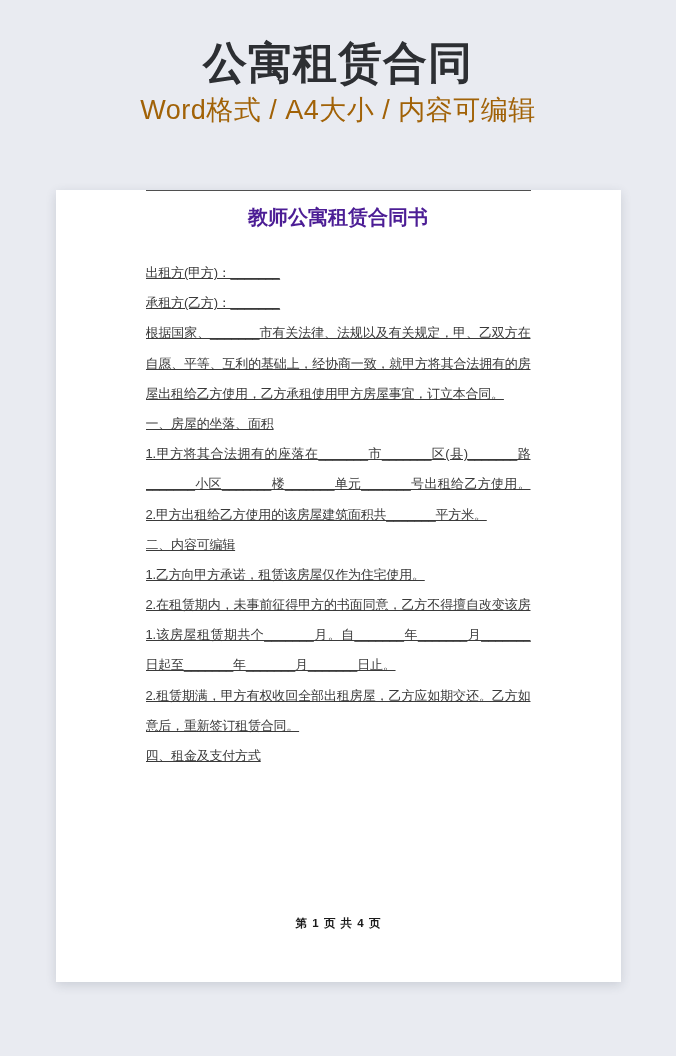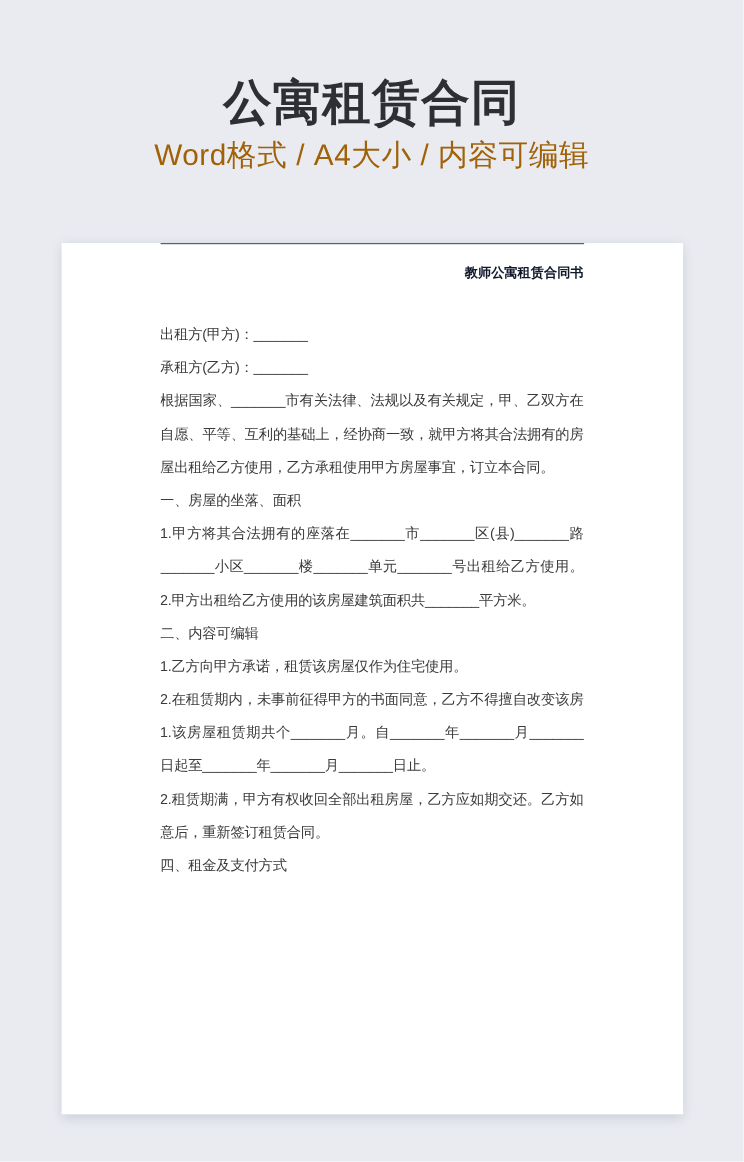--- a/index.html
+++ b/index.html
@@ -7,21 +7,21 @@
     padding: 0;
   }
   body {
     width: 676px;
     height: 1056px;
     background: #e9ebf1;
     font-family: "Liberation Sans", sans-serif;
     overflow: hidden;
   }
   .header {
-    padding-top: 72px;
+    padding-top: 41px;
     text-align: center;
   }
   .header-title {
     font-size: 44px;
     line-height: 1;
     font-weight: 900;
     color: #2d2f33;
     letter-spacing: 1px;
   }
   .header-subtitle {
@@ -42,37 +42,38 @@
   .content {
     padding: 0 90px;
   }
   .rule {
     margin-top: 63px;
     height: 0;
     border-top: 1px solid #4f4f4f;
   }
   .doc-title {
     margin-top: 16px;
-    font-size: 12px;
+    font-size: 20px;
     line-height: 20px;
     font-weight: bold;
-    text-align: right;
-    color: #0f172a;
+    text-align: center;
+    color: #4c1d95;
   }
   .lines {
     margin-top: 31px;
   }
   .doc-line {
     height: 30.2px;
     line-height: 30.2px;
     font-size: 13px;
     letter-spacing: -0.2px;
     color: #3a3a3a;
     overflow: hidden;
     white-space: nowrap;
+    text-decoration: underline;
   }
   .doc-line.j {
     white-space: normal;
     text-align: justify;
     text-align-last: justify;
   }
   .footer {
     position: absolute;
     left: 0;
     right: 0;
@@ -109,13 +110,14 @@
       <div class="doc-line">二、内容可编辑</div>
       <div class="doc-line">1.乙方向甲方承诺，租赁该房屋仅作为住宅使用。</div>
       <div class="doc-line j">2.在租赁期内，未事前征得甲方的书面同意，乙方不得擅自改变该房</div>
       <div class="doc-line j">1.该房屋租赁期共个_______月。自_______年_______月_______</div>
       <div class="doc-line">日起至_______年_______月_______日止。</div>
       <div class="doc-line j">2.租赁期满，甲方有权收回全部出租房屋，乙方应如期交还。乙方如</div>
       <div class="doc-line">意后，重新签订租赁合同。</div>
       <div class="doc-line">四、租金及支付方式</div>
     </div>
   </div>
+  <div class="footer">第 1 页 共 4 页</div>
 </div>
 
 </body></html>

